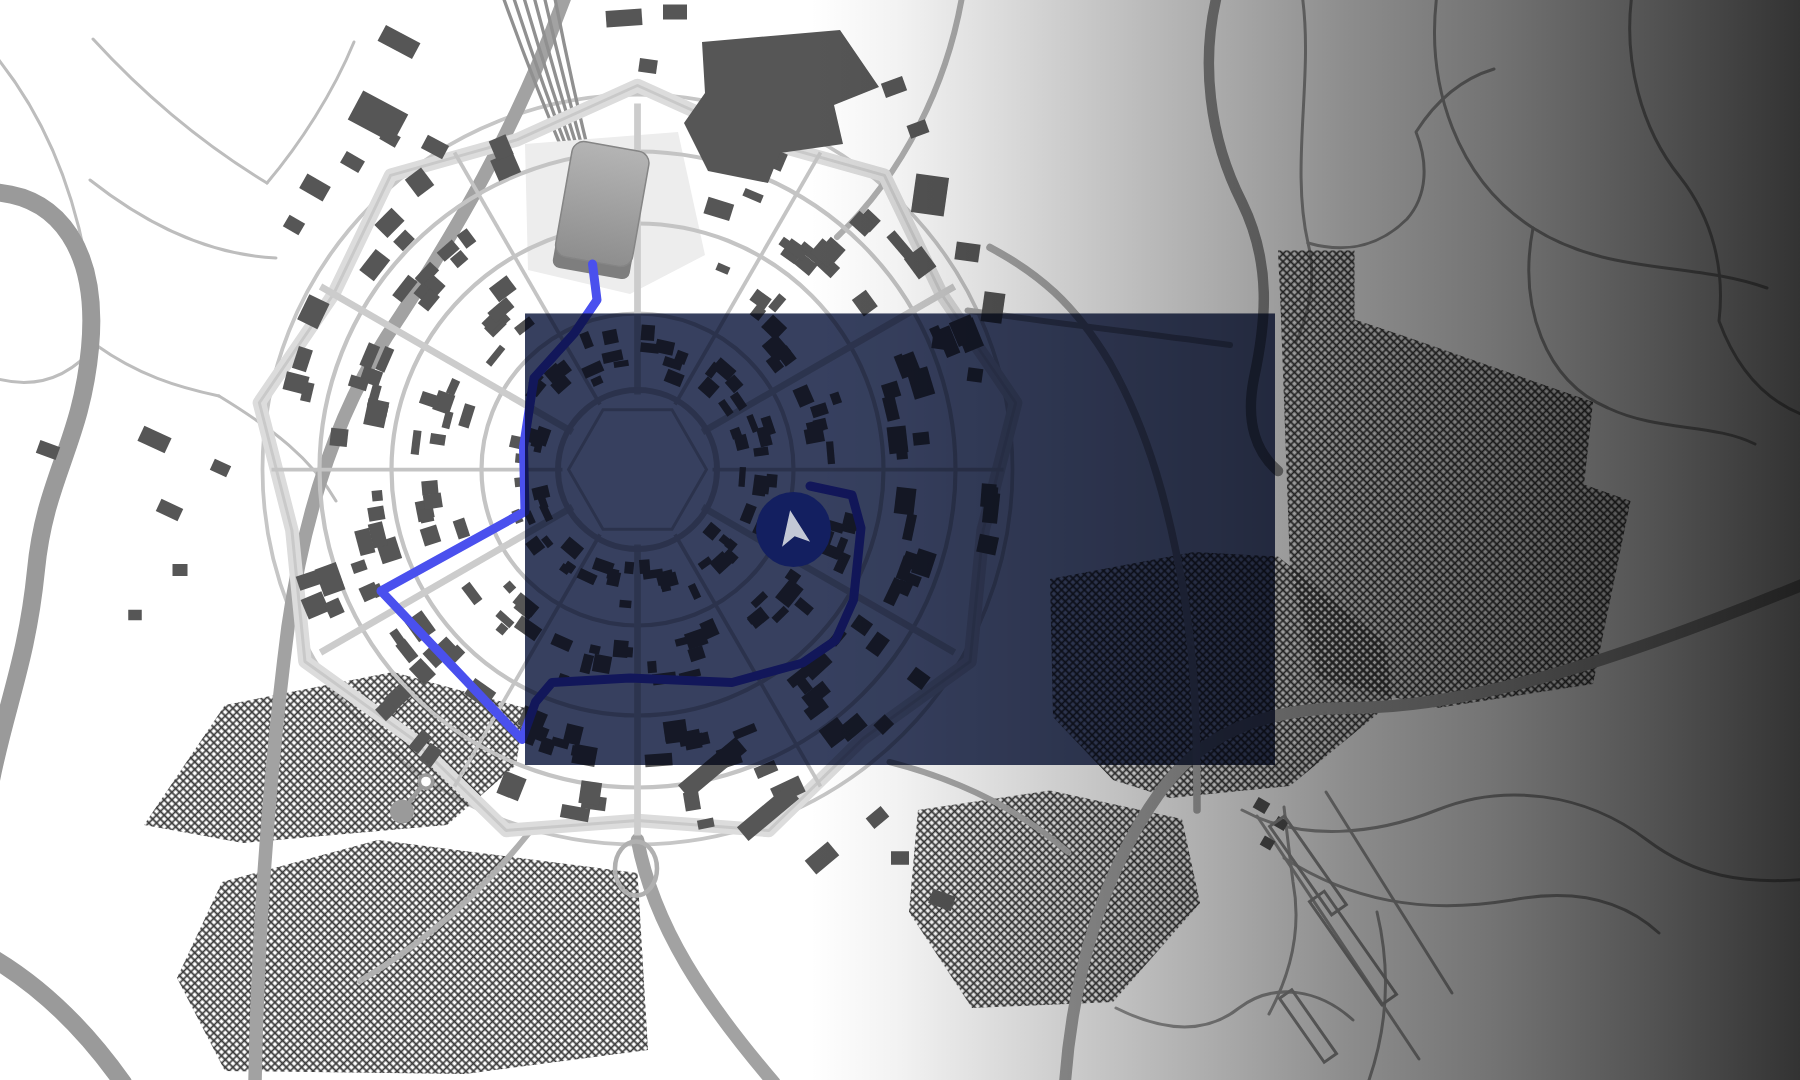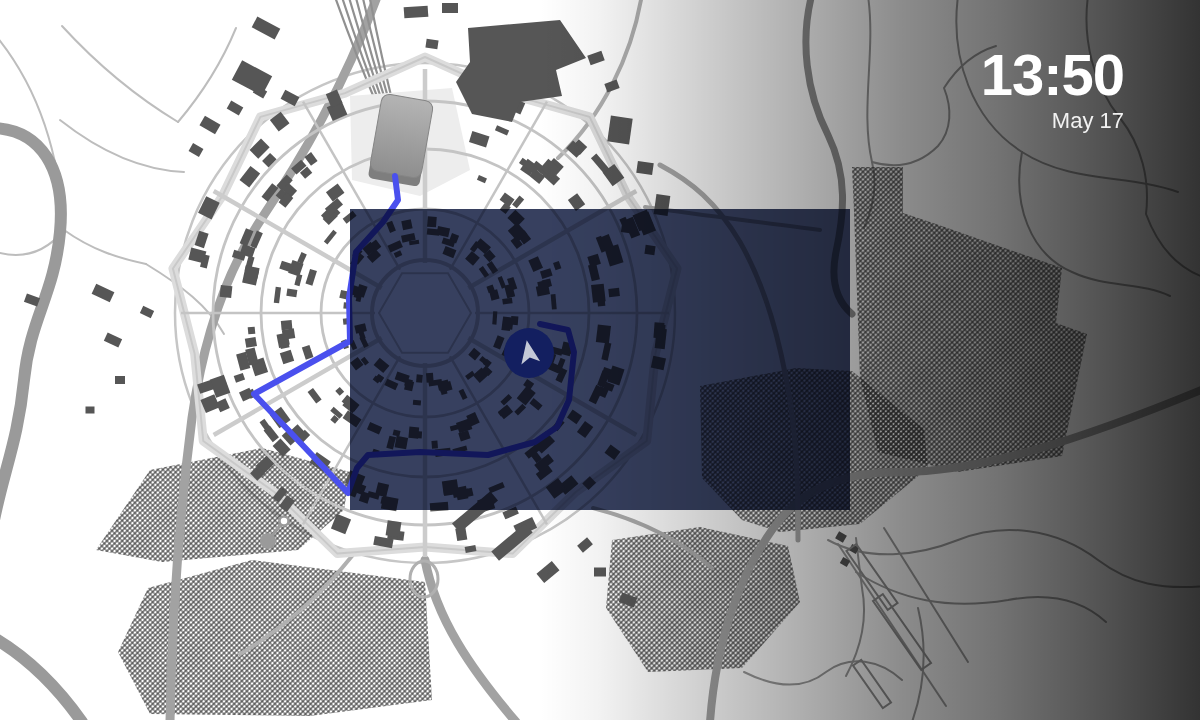--- a/index.html
+++ b/index.html
@@ -460,18 +460,14 @@
   <div class="night-gradient"></div>
 
   <div class="overlay-panel"></div>
   <div class="overlay-veil"></div>
 
   <svg class="puck" width="52" height="52" viewBox="-26 -26 52 52">
     <circle cx="0" cy="0" r="25" fill="var(--puck-fill,#131f60)"></circle>
     <path d="M0,-13 L9.5,10 L0,4.5 L-9.5,10 Z" fill="var(--puck-arrow,#c3c8d6)" transform="rotate(-10)"></path>
   </svg>
 
-  <div class="clock">
-    <div class="clock-time">13:50</div>
-    <div class="clock-date">May 17</div>
-  </div>
 
 </div>
 
 </body></html>

